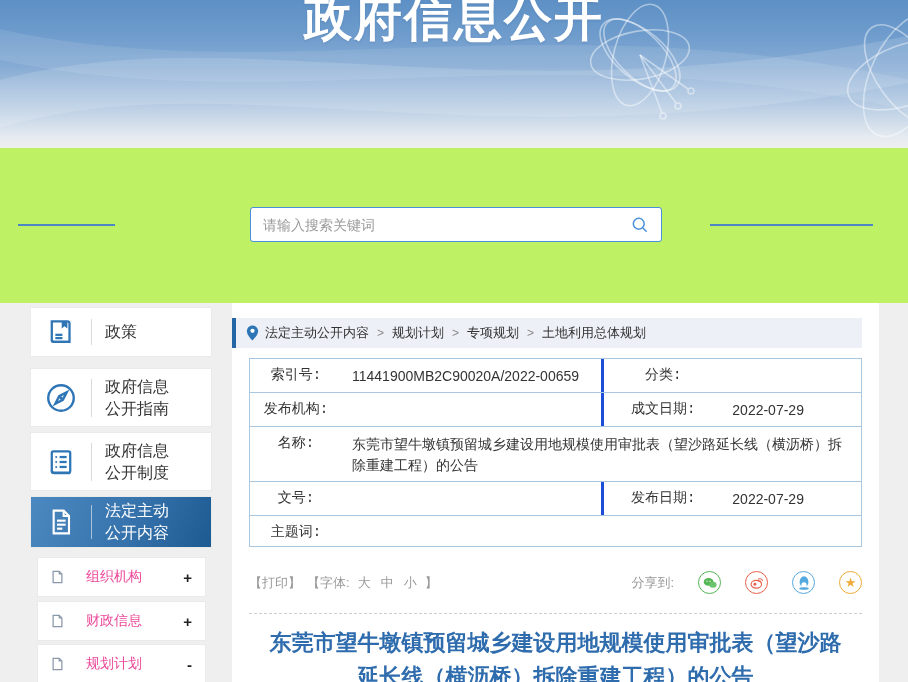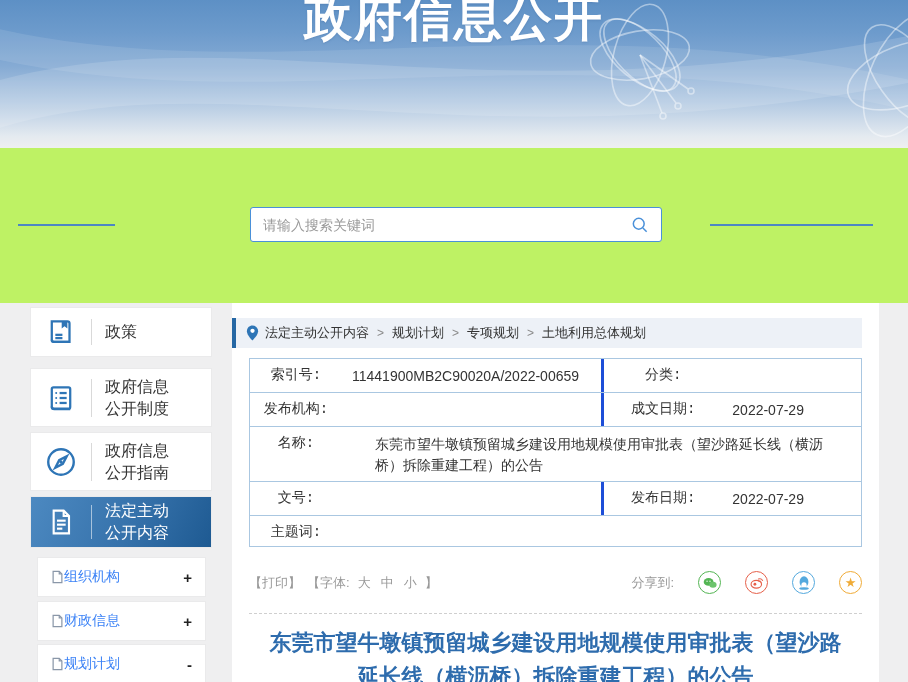--- a/index.html
+++ b/index.html
@@ -57,41 +57,41 @@
     height:50px; margin-bottom:11px;
     background: linear-gradient(115deg, #4c89c1 0%, #3672ab 55%, #1e5a92 100%);
   }
   .nav-card.active .vdiv { height:34px; background:rgba(255,255,255,.55); }
   .nav-card.active .label { color:#fff; }
   .sub-card {
     width:167px; height:38px; margin-left:7px; background:#fff;
     display:flex; align-items:center; padding:0 13px; cursor:pointer;
     box-shadow: 0 0 0 1px rgba(0,0,0,0.02);
   }
-  .sub-card .s-label { margin-left:0; font-size:14px; color:#3b82f6; }
+  .sub-card .s-label { margin-left:22px; font-size:14px; color:#ec4899; }
   .sub-card .toggle { margin-left:auto; font-size:15px; color:#222; font-weight:bold; }
   .sub-card.mb6 { margin-bottom:6px; } .sub-card.mb5 { margin-bottom:5px;justify-content:center; }
   
   .main { width:647px; background:#fff; padding-top:15px; }
   .breadcrumb {
     margin-right:17px; height:30px; background:#edf1f7;
     border-left:4px solid #2567a4; display:flex; align-items:center;
     padding-left:10px; font-size:13px; color:#333;
   }
   .breadcrumb .crumb { cursor:pointer; margin:0 4px; white-space:nowrap; }
   .breadcrumb .sep { color:#8a8a8a; margin:0 4px; font-size:12px; }
   .breadcrumb .pin { display:flex; align-items:center; margin-right:2px; }
   
   .info-table { margin:10px 17px 0 17px; width:613px; font-size:14px; color:#333; }
   .it-row { display:flex; border:1px solid #aac7e1; border-top:none; min-height:31px; }
   .it-row:first-child { border-top:1px solid #aac7e1; }
   .it-cell { display:flex; align-items:flex-start; padding:7px 0 5px 0; }
   .it-cell.left  { width:57.5%; }
   .it-cell.right { width:42.5%; border-left:3px solid #1d4ed8; }
-  .it-cell.full  { width:100%;gap:23px; }
+  .it-cell.full  { width:100%; }
   .it-label { width:92px; text-align:center; flex:none;font-family:Liberation Mono, monospace; }
   .it-cell.right .it-label { width:118px; }
   .it-value { flex:1; padding-left:10px; padding-right:14px; line-height:21px; }
   
   .tools {
     margin:24px 17px 0 17px; display:flex; align-items:center;
     justify-content:space-between; font-size:13px; color:#999;
   }
   .tools .lft { display:flex; align-items:center; gap:6px; }
   .tools .fs { cursor:pointer; color:#999; margin:0 2px; }
@@ -168,45 +168,45 @@
           <line x1="8" y1="14" x2="13" y2="14"></line>
             <line x1="8" y1="16.3" x2="13" y2="16.3"></line>
         </svg>
       </span>
       <span class="vdiv"></span>
       <span class="label">政策</span>
     </div>
 
     <div class="nav-card h57">
       <span class="icon-box">
+        <svg width="36" height="36" viewBox="0 0 24 24" fill="none" stroke="#2e75b6" stroke-width="1.6">
+          <circle cx="12" cy="12" r="8.5"></circle>
+          <path d="M8.2 15.8 L10.8 10.8 L15.8 8.2 L13.2 13.2 Z"></path>
+          <circle cx="12" cy="12" r="1.1" fill="#2e75b6" stroke="none"></circle>
+        </svg>
+      </span>
+      <span class="vdiv"></span>
+      <span class="label">政府信息公开指南</span>
+    </div>
+
+    <div class="nav-card h57">
+      <span class="icon-box">
         <svg width="34" height="34" viewBox="0 0 24 24" fill="none" stroke="#2e75b6" stroke-width="1.6">
           <rect x="5.5" y="4.5" width="13" height="15" rx="1.2"></rect>
           <path d="M5.5 18 a1.8 1.8 0 0 0 1.8 1.8 H18.5"></path>
           <line x1="11" y1="8.5" x2="16" y2="8.5"></line>
             <line x1="11" y1="12" x2="16" y2="12"></line>
             <line x1="11" y1="15.5" x2="16" y2="15.5"></line>
           <circle cx="8.6" cy="8.5" r="0.7" fill="#2e75b6" stroke="none"></circle>
           <circle cx="8.6" cy="12" r="0.7" fill="#2e75b6" stroke="none"></circle>
           <circle cx="8.6" cy="15.5" r="0.7" fill="#2e75b6" stroke="none"></circle>
         </svg>
       </span>
       <span class="vdiv"></span>
       <span class="label">政府信息公开制度</span>
-    </div>
-
-    <div class="nav-card h57">
-      <span class="icon-box">
-        <svg width="36" height="36" viewBox="0 0 24 24" fill="none" stroke="#2e75b6" stroke-width="1.6">
-          <circle cx="12" cy="12" r="8.5"></circle>
-          <path d="M8.2 15.8 L10.8 10.8 L15.8 8.2 L13.2 13.2 Z"></path>
-          <circle cx="12" cy="12" r="1.1" fill="#2e75b6" stroke="none"></circle>
-        </svg>
-      </span>
-      <span class="vdiv"></span>
-      <span class="label">政府信息公开指南</span>
     </div>
 
     <div class="nav-card active">
       <span class="icon-box">
         <svg width="32" height="32" viewBox="0 0 24 24" fill="none" stroke="#ffffff" stroke-width="1.6">
           <path d="M6.5 3.5 H14 l4 4 V20.5 H6.5 Z"></path>
           <path d="M14 3.5 v4 h4"></path>
           <line x1="9" y1="11" x2="15.5" y2="11"></line>
             <line x1="9" y1="14" x2="15.5" y2="14"></line>
             <line x1="9" y1="17" x2="13" y2="17"></line>

